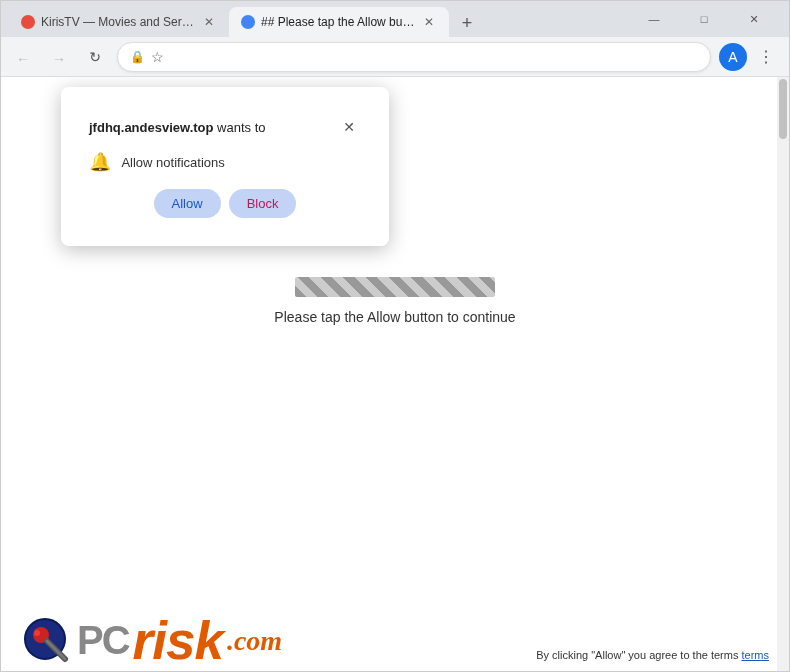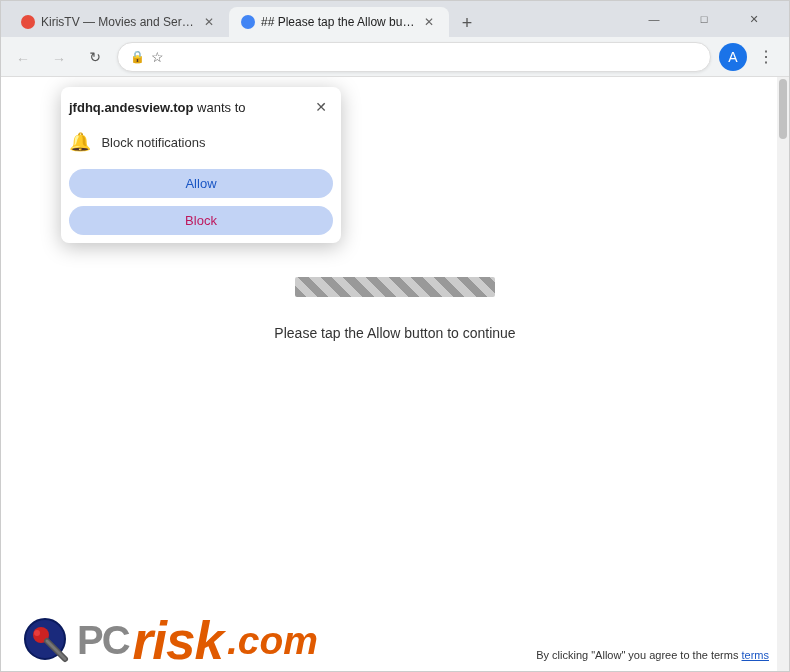--- a/index.html
+++ b/index.html
@@ -240,25 +240,25 @@
       border-radius: 4px;
       margin: 2px auto;
       cursor: pointer;
     }
 
     
     .notification-popup {
       position: absolute;
       top: 10px;
       left: 60px;
-      width: 280px;
+      width: 328px;
       background: #fff;
       border-radius: 8px;
       box-shadow: 0 4px 20px rgba(0,0,0,0.25);
-      padding: 8px;
+      padding: 28px;
       z-index: 100;
     }
 
     .popup-header {
       display: flex;
       align-items: center;
       justify-content: space-between;
       margin-bottom: 12px;
     }
 
@@ -294,21 +294,20 @@
 
     .bell-icon {
       font-size: 18px;
       color: #555;
     }
 
     .popup-buttons {
       display: flex;
       justify-content: center;
       gap: 8px;
-      flex-direction: column;
     }
 
     .btn-allow {
       background: #c2d3f5;
       color: #1a56c4;
       border: none;
       border-radius: 16px;
       padding: 7px 18px;
       font-size: 13px;
       cursor: pointer;
@@ -325,21 +324,21 @@
       cursor: pointer;
       font-weight: 500;
     }
 
     
     .page-body {
       margin-top: 200px;
       display: flex;
       flex-direction: column;
       align-items: center;
-      gap: 28px;
+      gap: 12px;
     }
 
     .progress-bar-container {
       width: 200px;
       height: 20px;
       background: repeating-linear-gradient(
         45deg,
         #999 0px,
         #999 8px,
         #ccc 8px,
@@ -378,24 +377,25 @@
 
     .risk-text {
       font-size: 53px;
       font-weight: 900;
       color: #e05a00;
       font-style: italic;
       letter-spacing: -1px;
     }
 
     .com-text {
-      font-size: 39px;
+      font-size: 28px;
       font-weight: 900;
       color: #e05a00;
       font-style: italic;
+      font-family: Liberation Serif, serif;
     }
 
     .bottom-text {
       position: absolute;
       bottom: 10px;
       right: 20px;
       font-size: 11px;
       color: #333;
     }
 
@@ -463,21 +463,21 @@
       <div class="popup-header">
         <div class="popup-title">
           <strong>jfdhq.andesview.top</strong>
           <span>wants to</span>
         </div>
         <div class="popup-close">✕</div>
       </div>
 
       <div class="notification-item">
         <span class="bell-icon">🔔</span>
-        <span>Block notifications</span>
+        <span>Allow notifications</span>
       </div>
 
       <div class="popup-buttons">
         <button class="btn-allow">Allow</button>
         <button class="btn-block">Block</button>
       </div>
     </div>
 
     <div class="page-body">
       <div class="progress-bar-container"></div>

